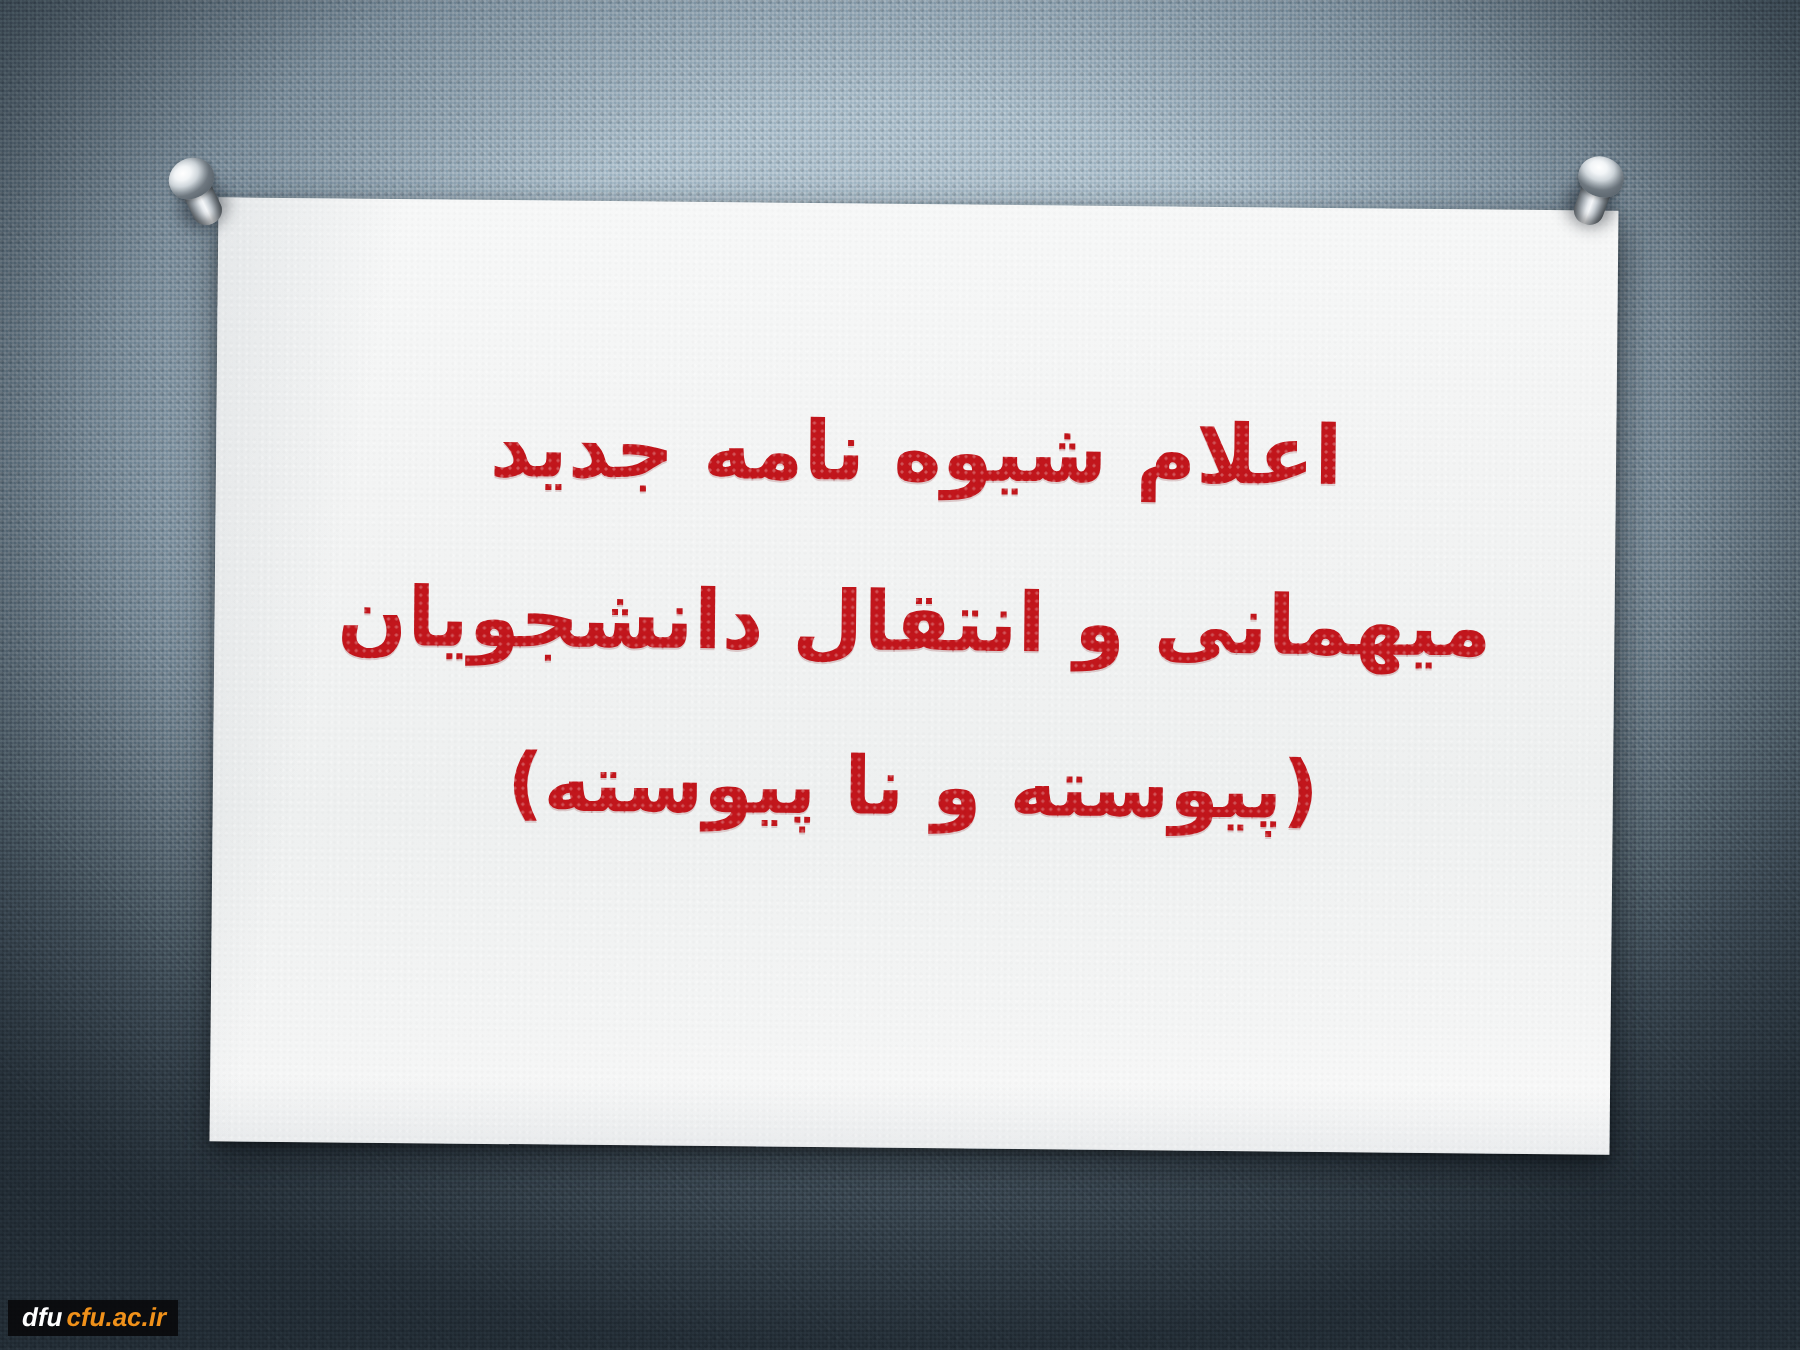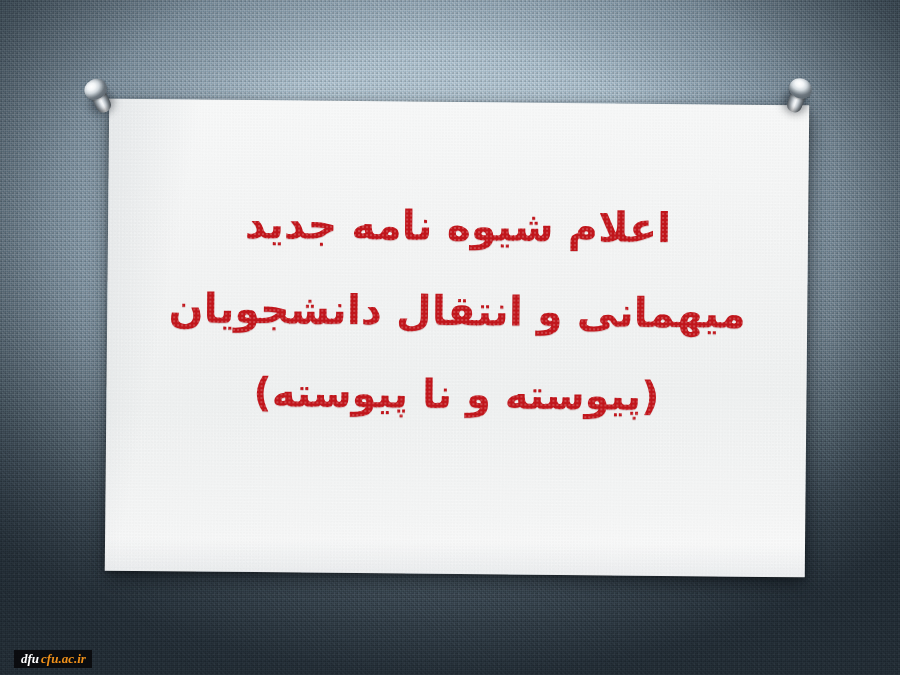--- a/index.html
+++ b/index.html
@@ -218,28 +218,28 @@
         #9aa3aa 82%,
         #79828a 100%);
     box-shadow:
       inset -2px -2px 4px rgba(60,70,80,0.45),
       0 1px 2px rgba(0,0,0,0.30);
   }
 
   
   #watermark {
     position: absolute;
-    left: 14px;
+    left: 4px;
     bottom: 7px;
     padding: 2px 6px 3px 7px;
     background: rgba(8,8,10,0.88);
     display: inline-flex;
     align-items: center;
     gap: 2px;
-    font-family: Liberation Serif, serif;
+    font-family: Liberation Sans, sans-serif;
     font-style: italic;
     font-weight: bold;
     font-size: 13px;
     line-height: 1;
     direction: ltr;
   }
   .wm-prefix { color: #ffffff; }
   .wm-domain { color: #f0911a; }
 </style>
 </head>

